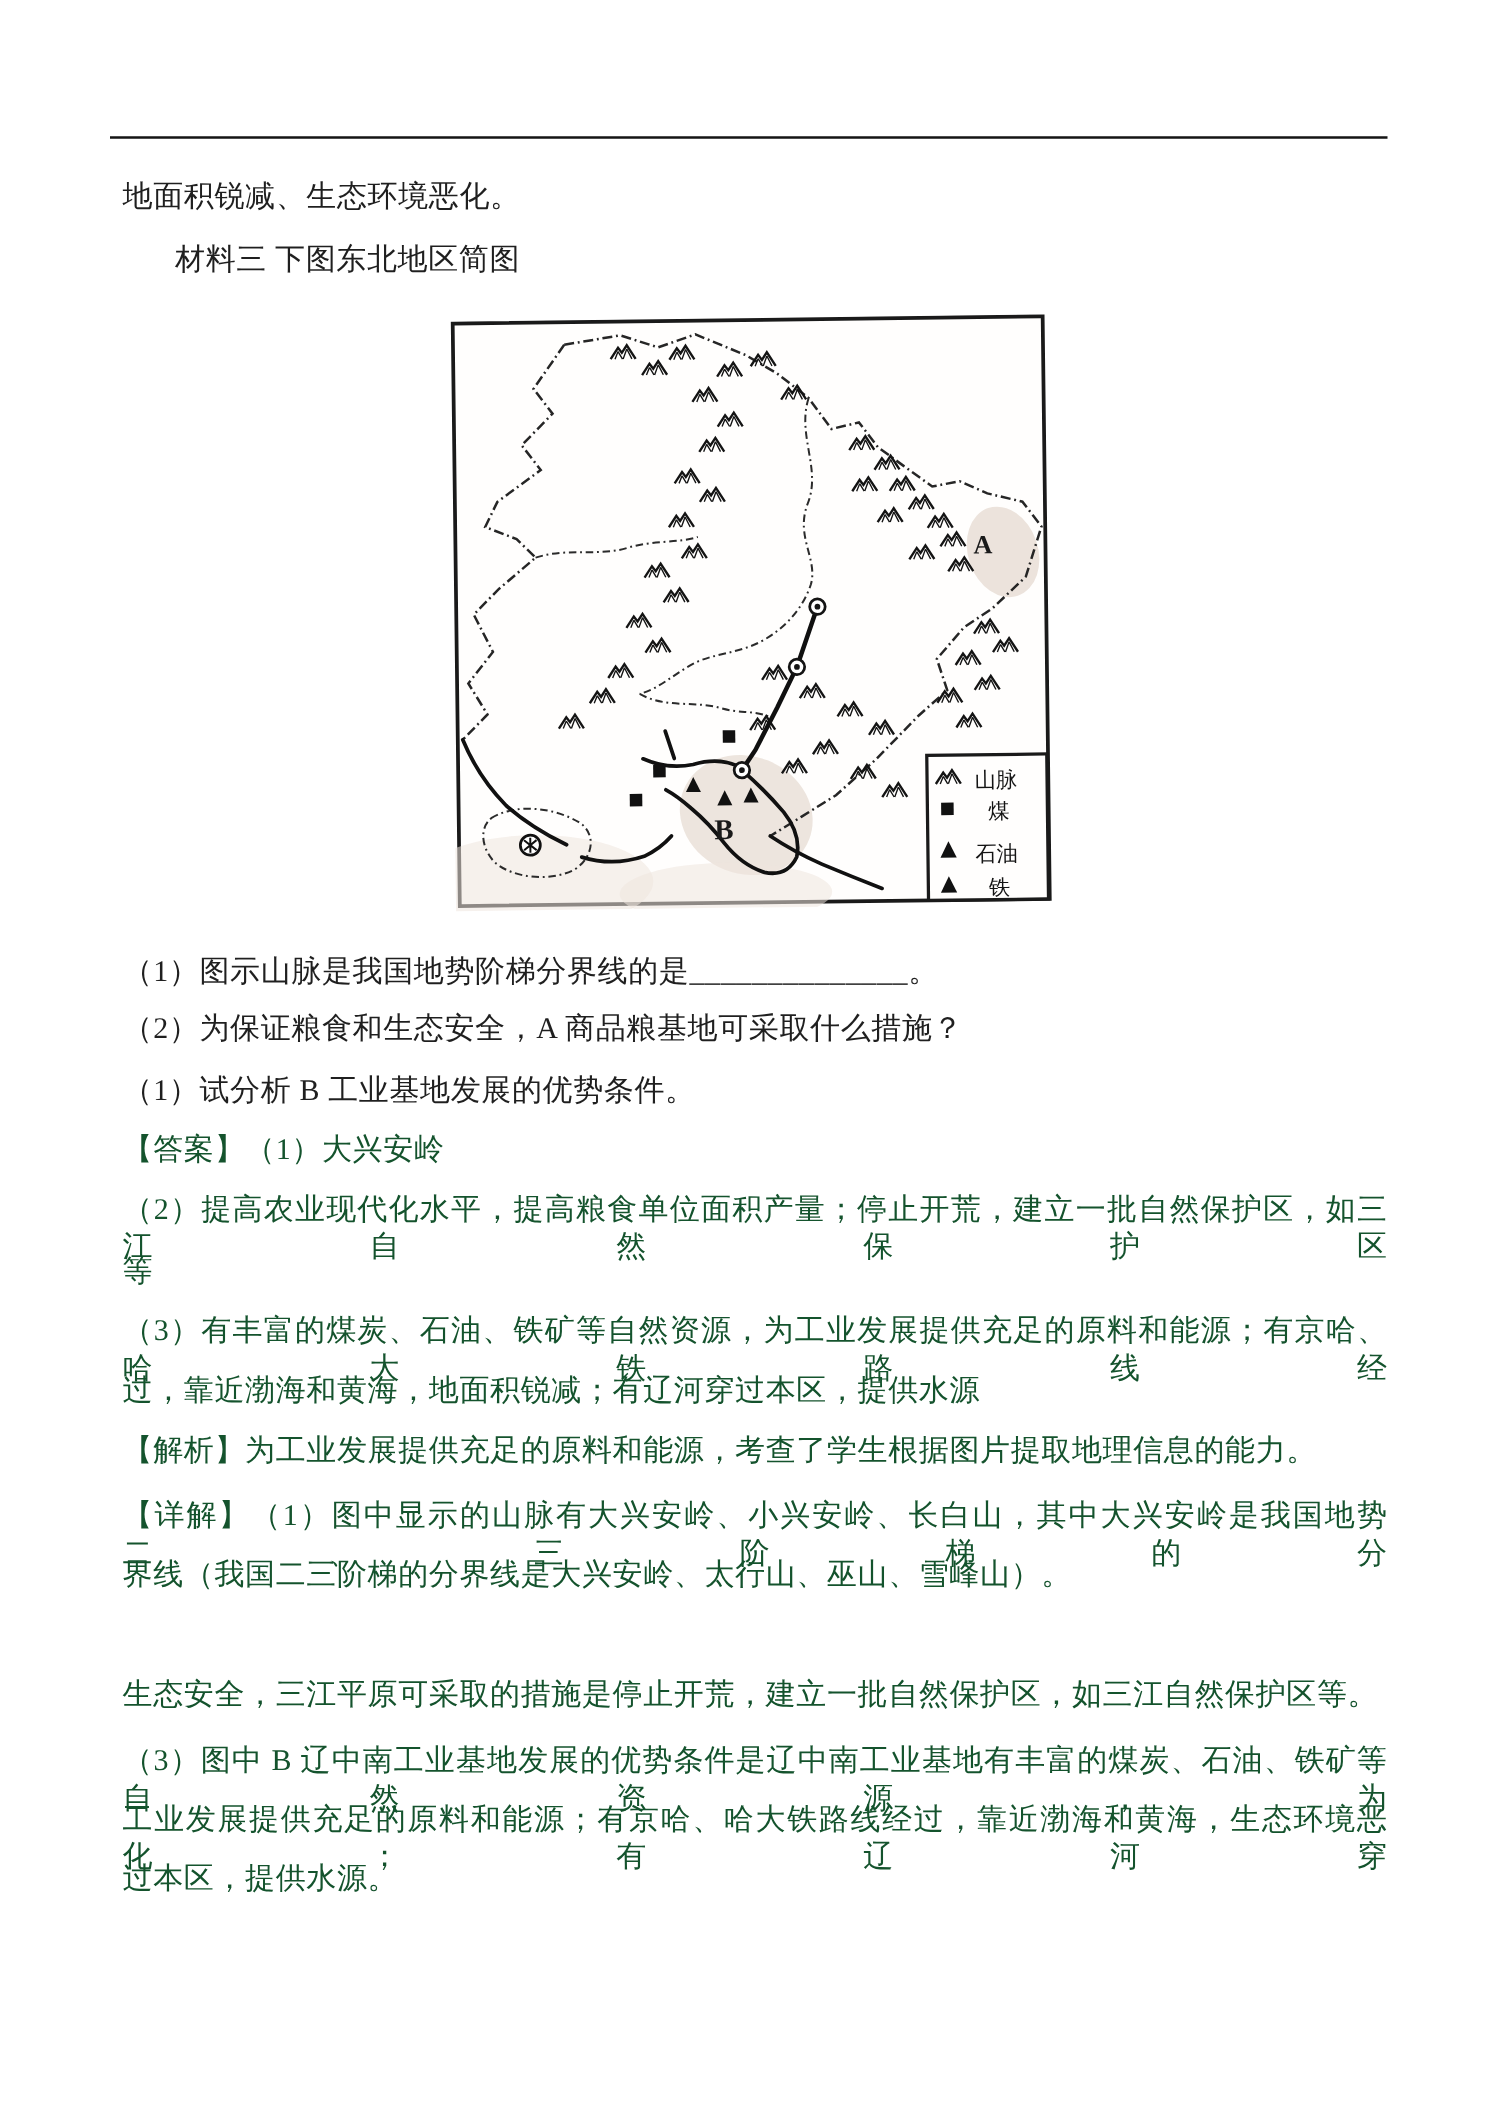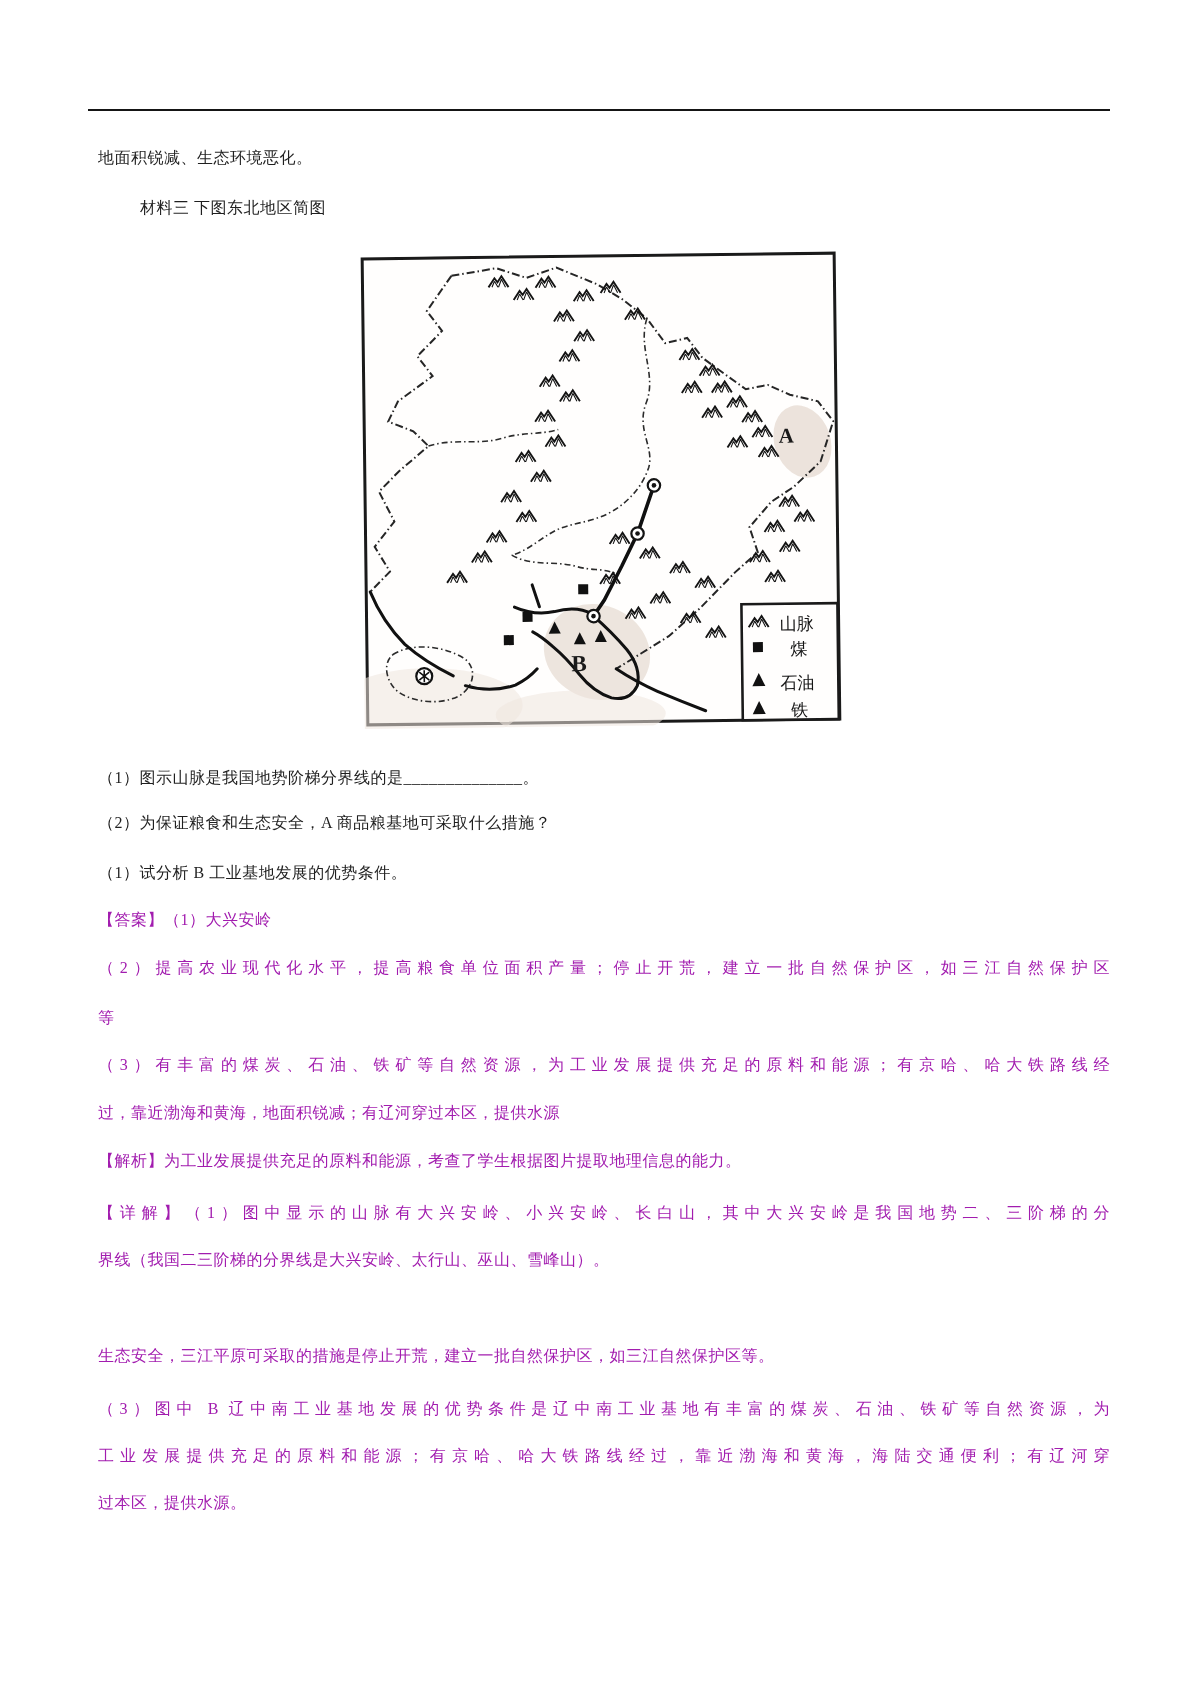--- a/index.html
+++ b/index.html
@@ -2,25 +2,25 @@
 <html><head>
 <meta charset="utf-8">
 <style>
   html,body{margin:0;padding:0;background:#ffffff;}
   .page{
     position:relative;width:1200px;height:1698px;background:#ffffff;overflow:hidden;
     font-family:"Liberation Serif","DejaVu Serif",serif;color:#1f1f1f;
   }
   .divider{position:absolute;left:88px;top:109px;width:1022px;border-top:2.5px solid #151515;}
   .ln{
-    position:absolute;left:98px;width:1012px;font-size:16px;line-height:30px;
+    position:absolute;left:98px;width:1012px;font-size:24px;line-height:30px;
     letter-spacing:0.5px;white-space:nowrap;font-family:Liberation Serif, serif;
   }
   .fill{white-space:normal;text-align:justify;text-align-last:justify;}
-  .red{color:#a21caf;}
+  .red{color:#14532d;}
   .heading{left:140px;}
   .mapbox{
     position:absolute;left:362px;top:254px;width:478px;height:472px;
     transform:rotate(-0.7deg);transform-origin:50% 50%;
   }
   svg text{font-family:"Liberation Serif","DejaVu Serif",serif;}
 </style>
 </head>
 <body>
 <div class="page">
@@ -166,16 +166,16 @@
   <div class="ln red" style="top:905px">【答案】（1）大兴安岭</div>
   <div class="ln red fill" style="top:953px">（2）提高农业现代化水平，提高粮食单位面积产量；停止开荒，建立一批自然保护区，如三江自然保护区</div>
   <div class="ln red" style="top:1003px">等</div>
   <div class="ln red fill" style="top:1050px">（3）有丰富的煤炭、石油、铁矿等自然资源，为工业发展提供充足的原料和能源；有京哈、哈大铁路线经</div>
   <div class="ln red" style="top:1098px">过，靠近渤海和黄海，地面积锐减；有辽河穿过本区，提供水源</div>
   <div class="ln red" style="top:1146px">【解析】为工业发展提供充足的原料和能源，考查了学生根据图片提取地理信息的能力。</div>
   <div class="ln red fill" style="top:1198px">【详解】（1）图中显示的山脉有大兴安岭、小兴安岭、长白山，其中大兴安岭是我国地势二、三阶梯的分</div>
   <div class="ln red" style="top:1245px">界线（我国二三阶梯的分界线是大兴安岭、太行山、巫山、雪峰山）。</div>
   <div class="ln red" style="top:1341px">生态安全，三江平原可采取的措施是停止开荒，建立一批自然保护区，如三江自然保护区等。</div>
   <div class="ln red fill" style="top:1394px">（3）图中 B 辽中南工业基地发展的优势条件是辽中南工业基地有丰富的煤炭、石油、铁矿等自然资源，为</div>
-  <div class="ln red fill" style="top:1441px">工业发展提供充足的原料和能源；有京哈、哈大铁路线经过，靠近渤海和黄海，海陆交通便利；有辽河穿</div>
+  <div class="ln red fill" style="top:1441px">工业发展提供充足的原料和能源；有京哈、哈大铁路线经过，靠近渤海和黄海，生态环境恶化；有辽河穿</div>
   <div class="ln red" style="top:1488px">过本区，提供水源。</div>
 
 </div>
 
 </body></html>

